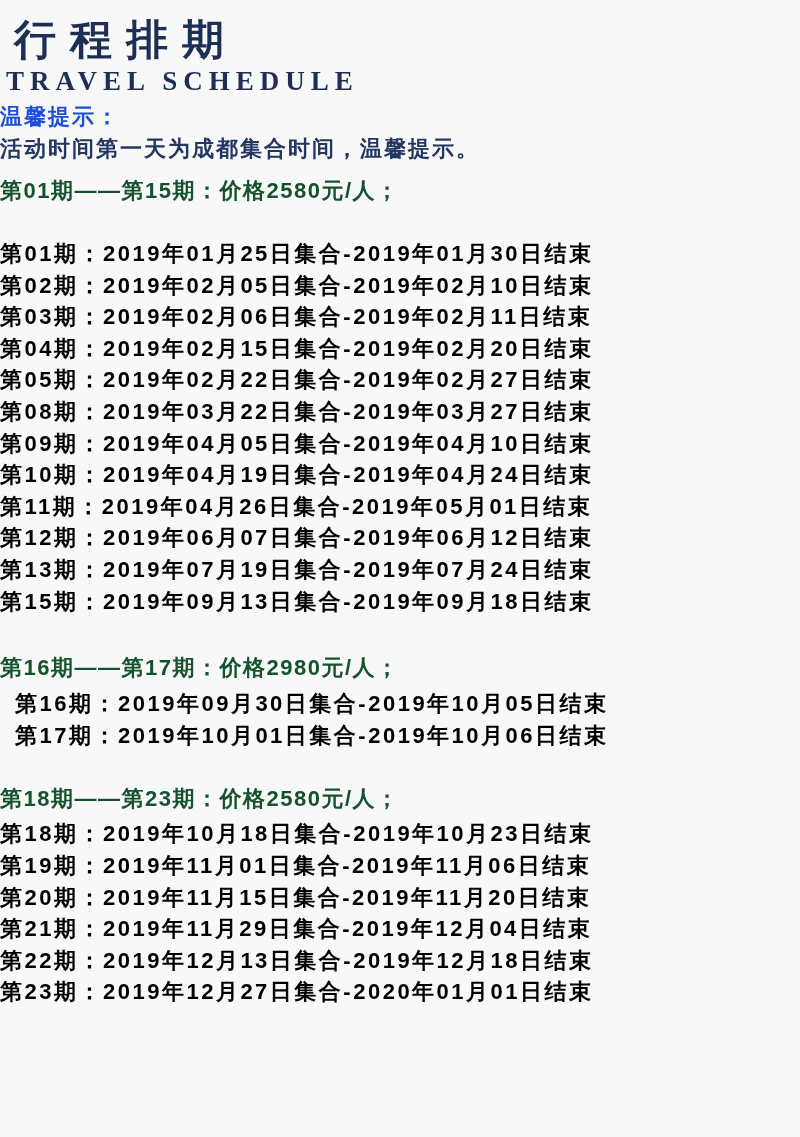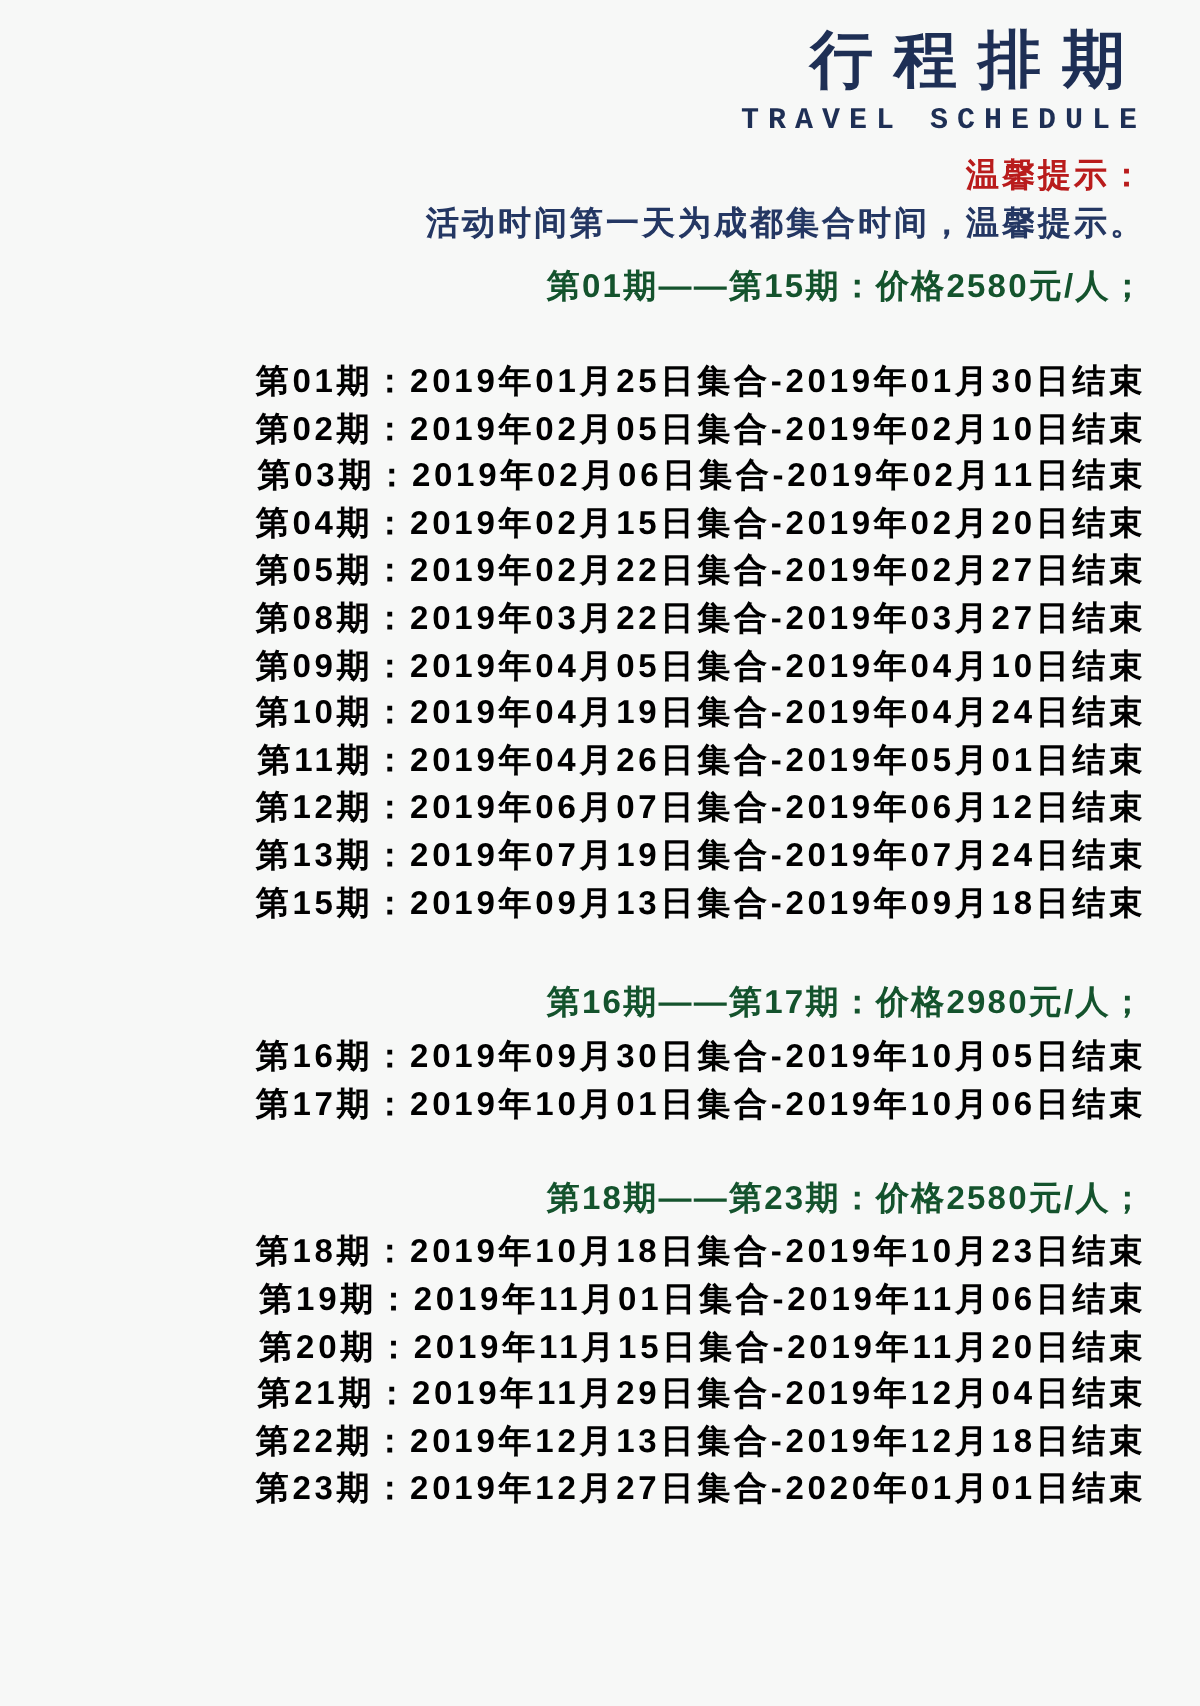--- a/index.html
+++ b/index.html
@@ -8,69 +8,68 @@
   }
   body {
     width: 800px;
     height: 1137px;
     background: #f7f8f7;
     font-family: "Liberation Sans", "DejaVu Sans", sans-serif;
     overflow: hidden;
   }
   .doc {
     width: 716px;
-    text-align: right;
-    margin-left: 48px;
+    text-align: left;
     -webkit-font-smoothing: antialiased;
   }
   .title {
     padding-top: 12px;
     line-height: 56px;
     font-size: 42px;
     font-weight: bold;
     color: #1e2f55;
     letter-spacing: 14px;
     text-indent: 14px;
   }
   .subtitle {
     line-height: 26px;
-    font-size: 20px;
+    font-size: 27px;
     font-weight: bold;
-    font-family: Liberation Mono, monospace;
+    font-family: Liberation Serif, serif;
     color: #1e2f55;
     letter-spacing: 6px;
     text-indent: 6px;
   }
   .notice-label {
     margin-top: 8px;
     line-height: 30px;
     font-size: 22px;
     font-weight: bold;
-    color: #b91c1c;
+    color: #1d4ed8;
     letter-spacing: 2px;
   }
   .notice-line {
     line-height: 34px;
     font-size: 22px;
     font-weight: bold;
     color: #243763;
     letter-spacing: 2px;
   }
   .price-heading {
     line-height: 30px;
     font-size: 22px;
     font-weight: bold;
     color: #14532d;
     letter-spacing: 1.5px;
   }
   .price-heading.first { margin-top: 10px; }
   .price-heading.second { margin-top: 36px; }
   .price-heading.third { margin-top: 33px; }
   .rows { margin-top: 32px; }
-  .rows.tight2 { margin-top: 5px; }
+  .rows.tight2 { margin-top: 5px; padding-left: 15px; }
   .rows.tight3 { margin-top: 4px; }
   .schedule-row {
     line-height: 31.6px;
     height: 31.6px;
     font-size: 22px;
     font-weight: bold;
     color: #000000;
     letter-spacing: 2.5px;
     white-space: nowrap;
   }

